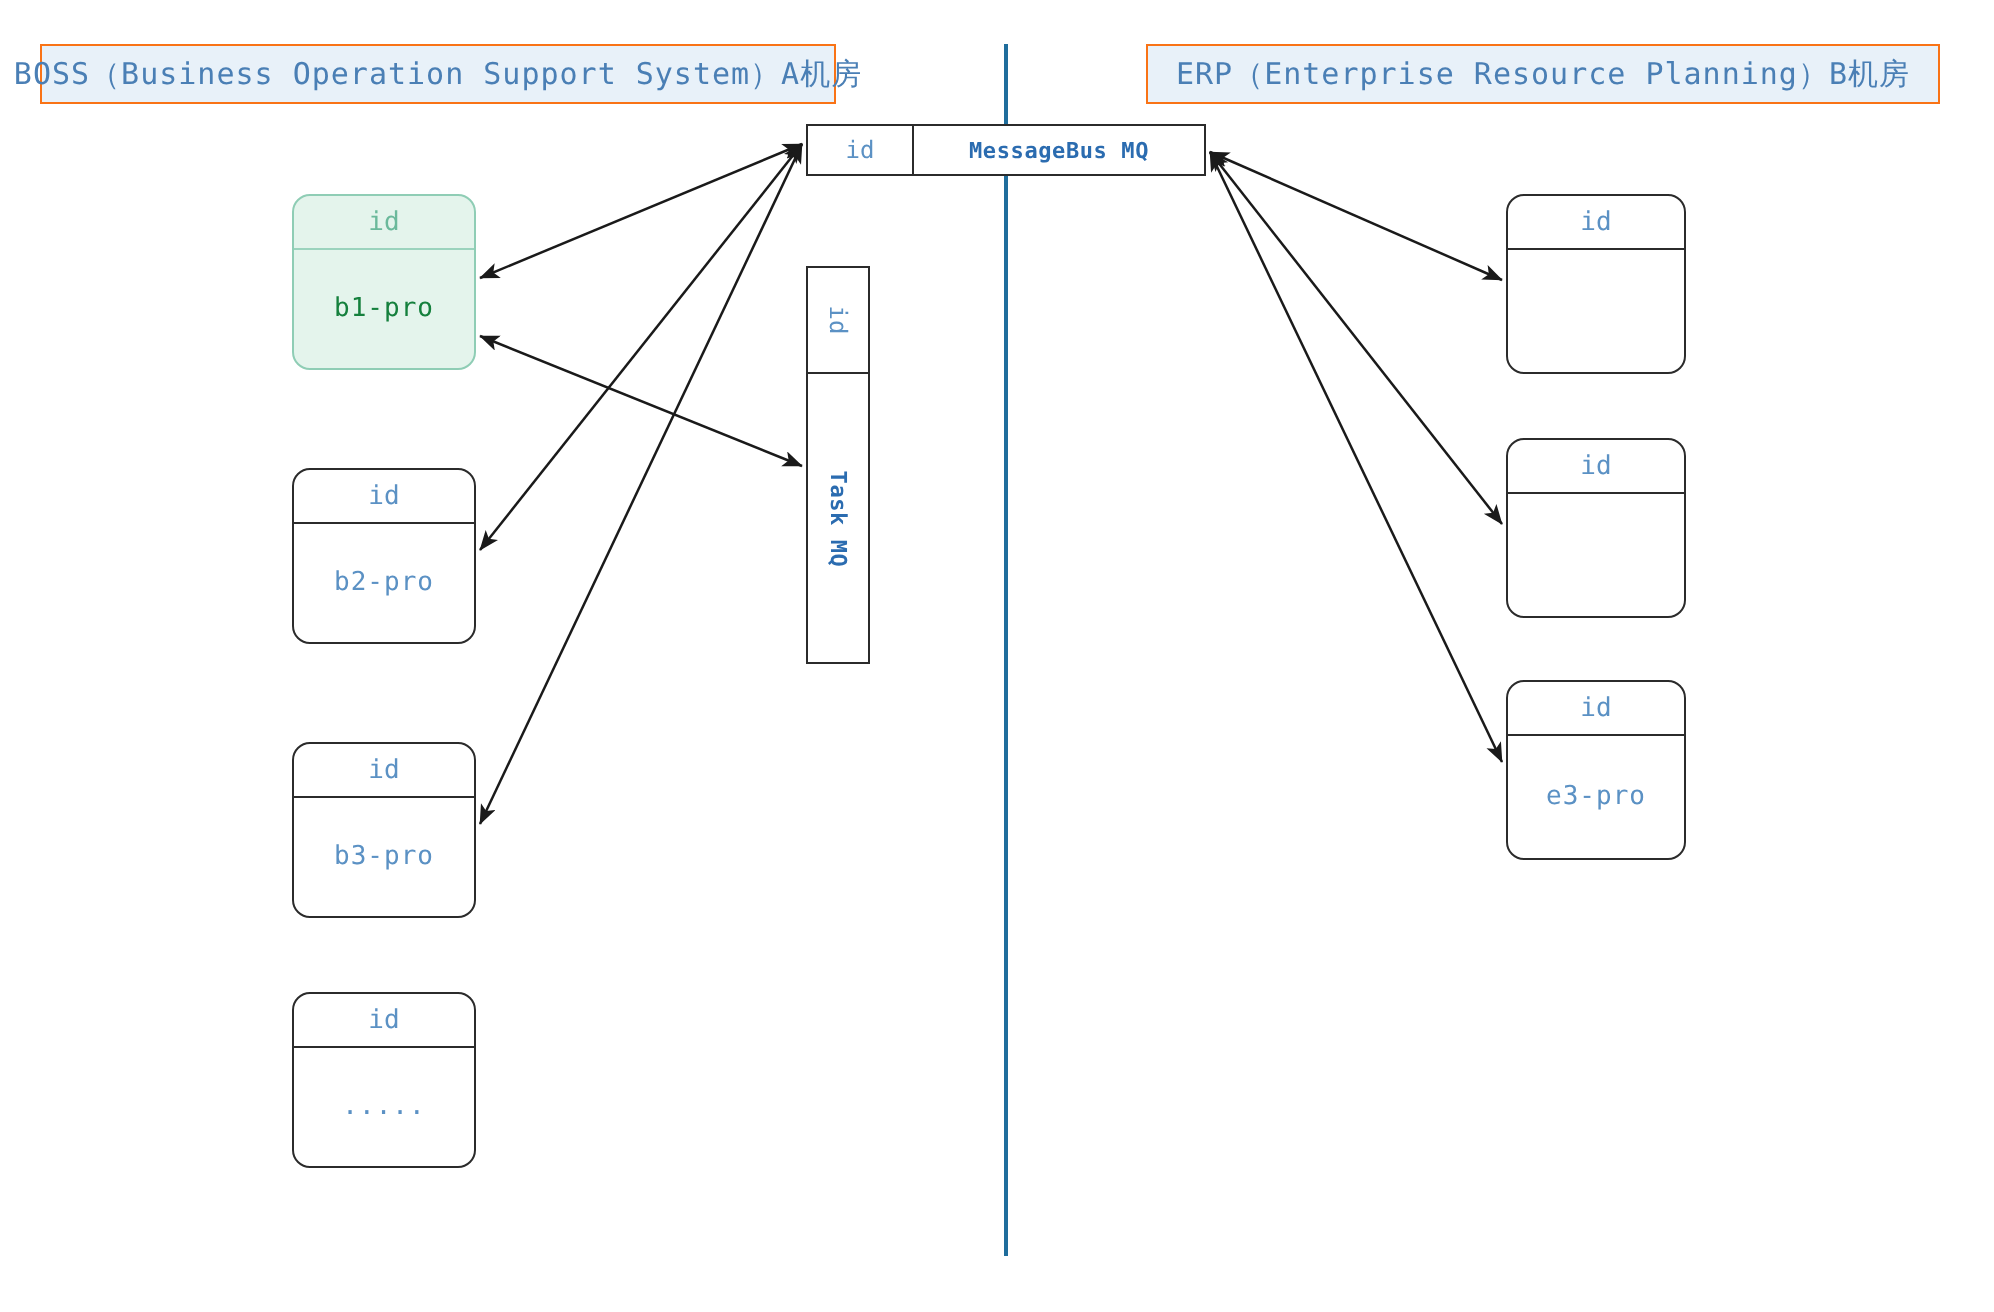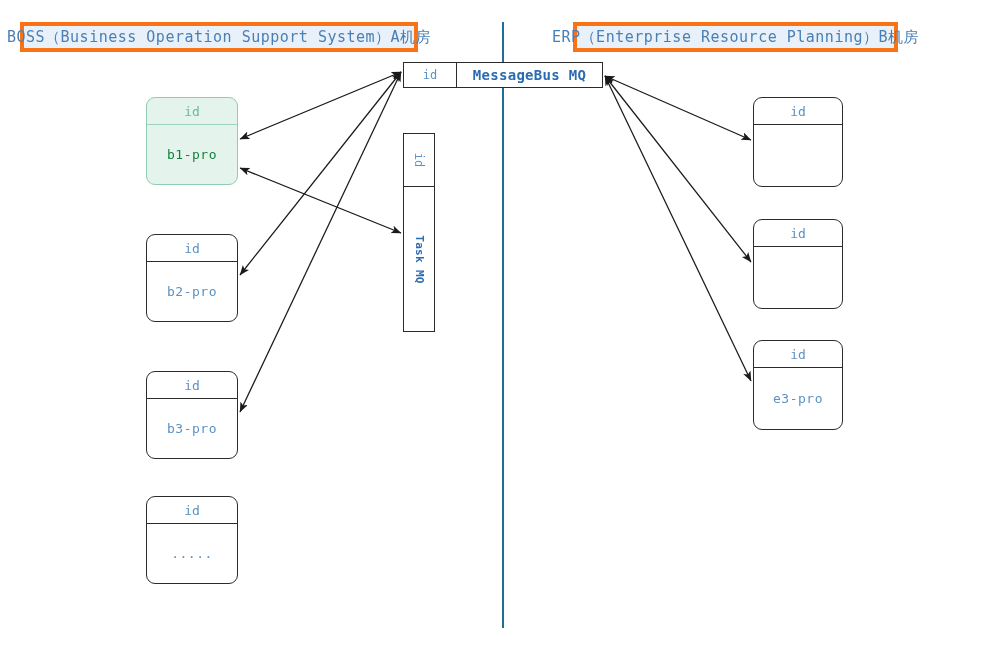--- a/index.html
+++ b/index.html
@@ -14,32 +14,32 @@
     background: #ffffff;
     font-family: "DejaVu Sans Mono", "Liberation Mono", monospace;
     overflow: hidden;
   }
 
   
   .zone-header {
     position: absolute;
     box-sizing: border-box;
     background: #e8f1f9;
-    border: 4px solid #f97316;
+    border: 1px solid #f97316;
     color: #4a7fb5;
     font-size: 15px;
     letter-spacing: 0.5px;
     display: flex;
     align-items: center;
     justify-content: center;
     white-space: nowrap;
     font-family: "DejaVu Sans Mono", "Liberation Mono", monospace;
   }
   #hdr-boss { left: 20px;  top: 22px; width: 398px; height: 30px; }
-  #hdr-erp  { left: 573px; top: 22px; width: 325px; height: 30px; }
+  #hdr-erp  { left: 573px; top: 22px; width: 397px; height: 30px; }
 
   
   #divider {
     position: absolute;
     left: 502px;
     top: 22px;
     width: 1.6px;
     height: 606px;
     background: #1f6d9c;
   }
@@ -123,21 +123,21 @@
     color: #5b91c4;
     font-size: 12px;
     font-family: "DejaVu Sans Mono", "Liberation Mono", monospace;
   }
   #mbus .mb-name {
     flex: 1 1 auto;
     display: flex;
     align-items: center;
     justify-content: center;
     color: #2b6cb0;
-    font-size: 14px;
+    font-size: 11px;
     font-weight: bold;
     letter-spacing: 0.3px;
     font-family: "DejaVu Sans Mono", "Liberation Mono", monospace;
     text-align: center;
   }
 
   
   #taskmq {
     position: absolute;
     left: 403px;

